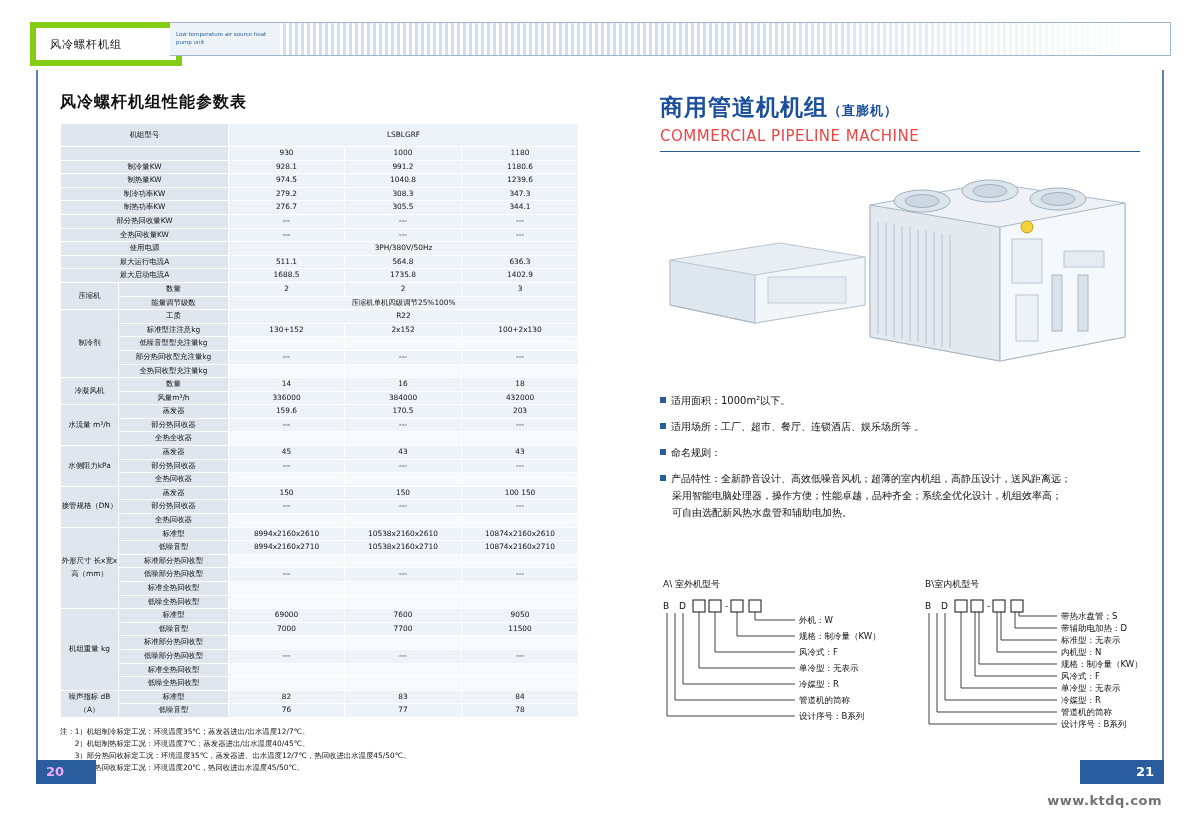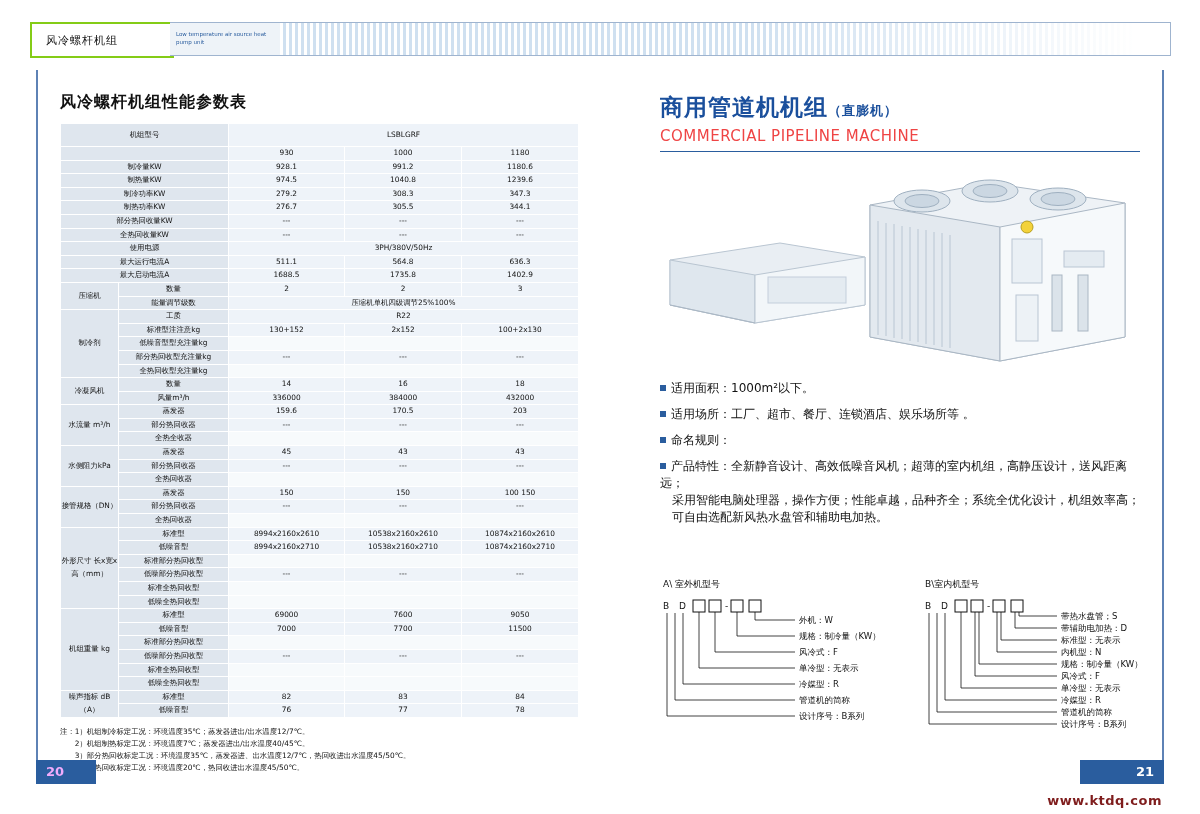--- a/index.html
+++ b/index.html
@@ -1,21 +1,21 @@
 <!DOCTYPE html>
 <html><head>
 <meta charset="utf-8">
 <style>
   html,body{margin:0;padding:0;}
   body{width:1200px;height:814px;background:#ffffff;font-family:"DejaVu Sans","Liberation Sans",sans-serif;color:#111;overflow:hidden;position:relative;}
   .page{position:absolute;left:0;top:0;width:1200px;height:814px;}
 
   
   .topband{position:absolute;left:30px;top:22px;width:1140px;height:32px;}
-  .topband .leftbox{position:absolute;left:0;top:0;width:140px;height:32px;border:2px solid #84cc16;background:#fff;}
+  .topband .leftbox{position:absolute;left:0;top:0;width:140px;height:32px;border:6px solid #84cc16;background:#fff;}
   .topband .leftbox span{position:absolute;left:14px;top:9px;font-size:11px;color:#111;letter-spacing:1px;}
   .topband .midbox{position:absolute;left:140px;top:0;width:110px;height:32px;background:#eef3f8;border-top:1px solid #9fb4cf;border-bottom:1px solid #9fb4cf;}
   .topband .midbox span{position:absolute;left:6px;top:7px;font-size:5.5px;color:#2a5d9e;line-height:8px;width:100px;}
   .topband .stripes{position:absolute;left:250px;top:0;width:890px;height:32px;border-top:1px solid #9fb4cf;border-bottom:1px solid #9fb4cf;border-right:1px solid #9fb4cf;
     background:repeating-linear-gradient(90deg,#ffffff 0px,#ffffff 3px,#cfe0f0 3px,#cfe0f0 6px);}
   .topband .stripes:after{content:"";position:absolute;right:0;top:0;width:420px;height:32px;
     background:linear-gradient(90deg, rgba(255,255,255,0) 0%, #ffffff 92%);}
 
   
   .leftrule{position:absolute;left:36px;top:70px;width:2px;height:700px;background:#5e82b5;}
@@ -37,32 +37,32 @@
   
   .right{position:absolute;left:660px;top:92px;width:480px;}
   .r-title{font-size:23px;font-weight:bold;color:#1a4f9c;letter-spacing:1px;}
   .r-title small{font-size:13px;font-weight:bold;}
   .r-sub{font-size:15px;color:#ef4444;letter-spacing:0.5px;margin-top:4px;}
   .r-hr{height:1px;background:#2a5d9e;margin-top:6px;}
 
   
   .illus{position:absolute;left:660px;top:165px;width:480px;height:215px;}
 
-  .bullets{position:absolute;left:660px;top:380px;width:480px;font-size:12px;line-height:17px;color:#111;}
+  .bullets{position:absolute;left:660px;top:392px;width:480px;font-size:10px;line-height:17px;color:#111;}
   .bullets .b{margin-bottom:9px;}
   .sq{display:inline-block;width:6px;height:6px;background:#2a5d9e;margin-right:5px;vertical-align:1px;}
   .indent{display:block;margin-left:12px;}
   .codesvg{position:absolute;left:645px;top:575px;}
 
   
   .pgL{position:absolute;left:36px;bottom:30px;width:60px;height:24px;background:#2a5d9e;color:#f0abfc;font-size:13px;font-weight:bold;}
   .pgL span{position:absolute;left:10px;top:4px;}
   .pgR{position:absolute;right:36px;bottom:30px;width:84px;height:24px;background:#2a5d9e;color:#fff;font-size:13px;font-weight:bold;}
   .pgR span{position:absolute;right:10px;top:4px;}
-  .wm{position:absolute;right:38px;bottom:6px;font-size:13px;font-weight:bold;color:#7f1d1d;letter-spacing:0.5px;}
+  .wm{position:absolute;right:38px;bottom:6px;font-size:13px;font-weight:bold;color:#737373;letter-spacing:0.5px;}
 </style>
 </head>
 <body>
 
 <div class="page">
 
   <div class="topband">
     <div class="leftbox">
       <span>风冷螺杆机组</span>
     </div>

